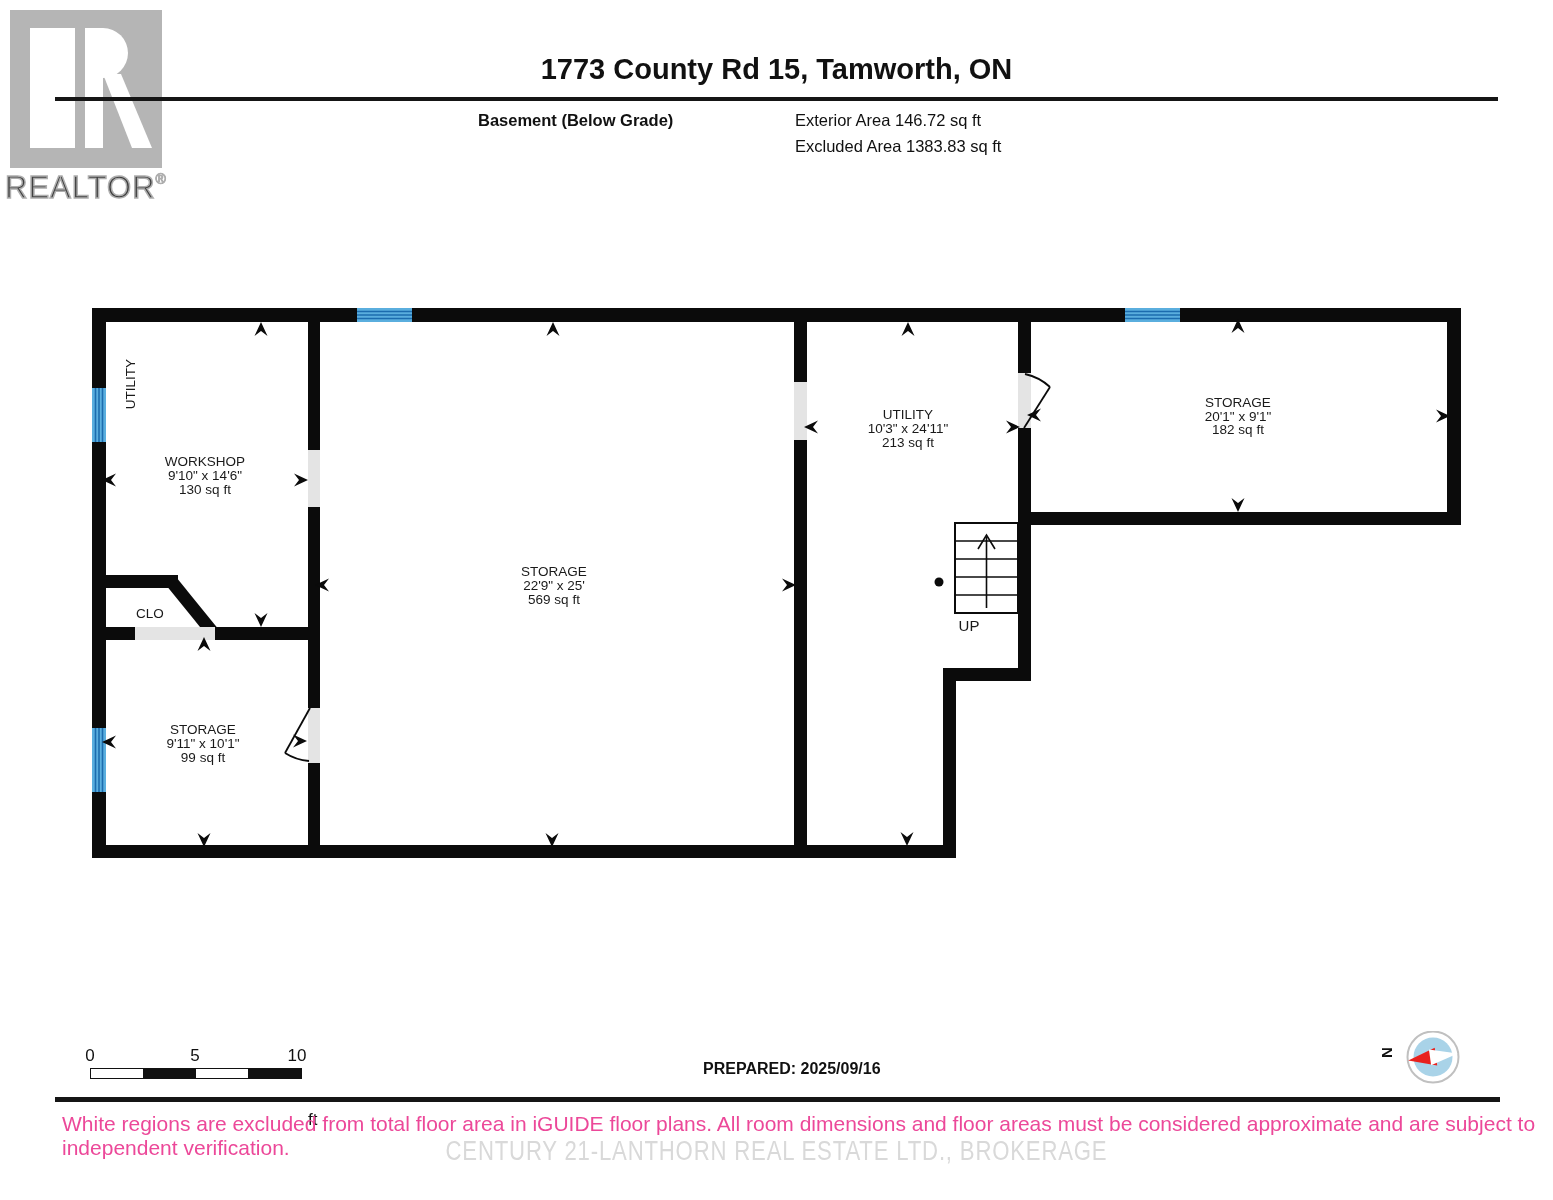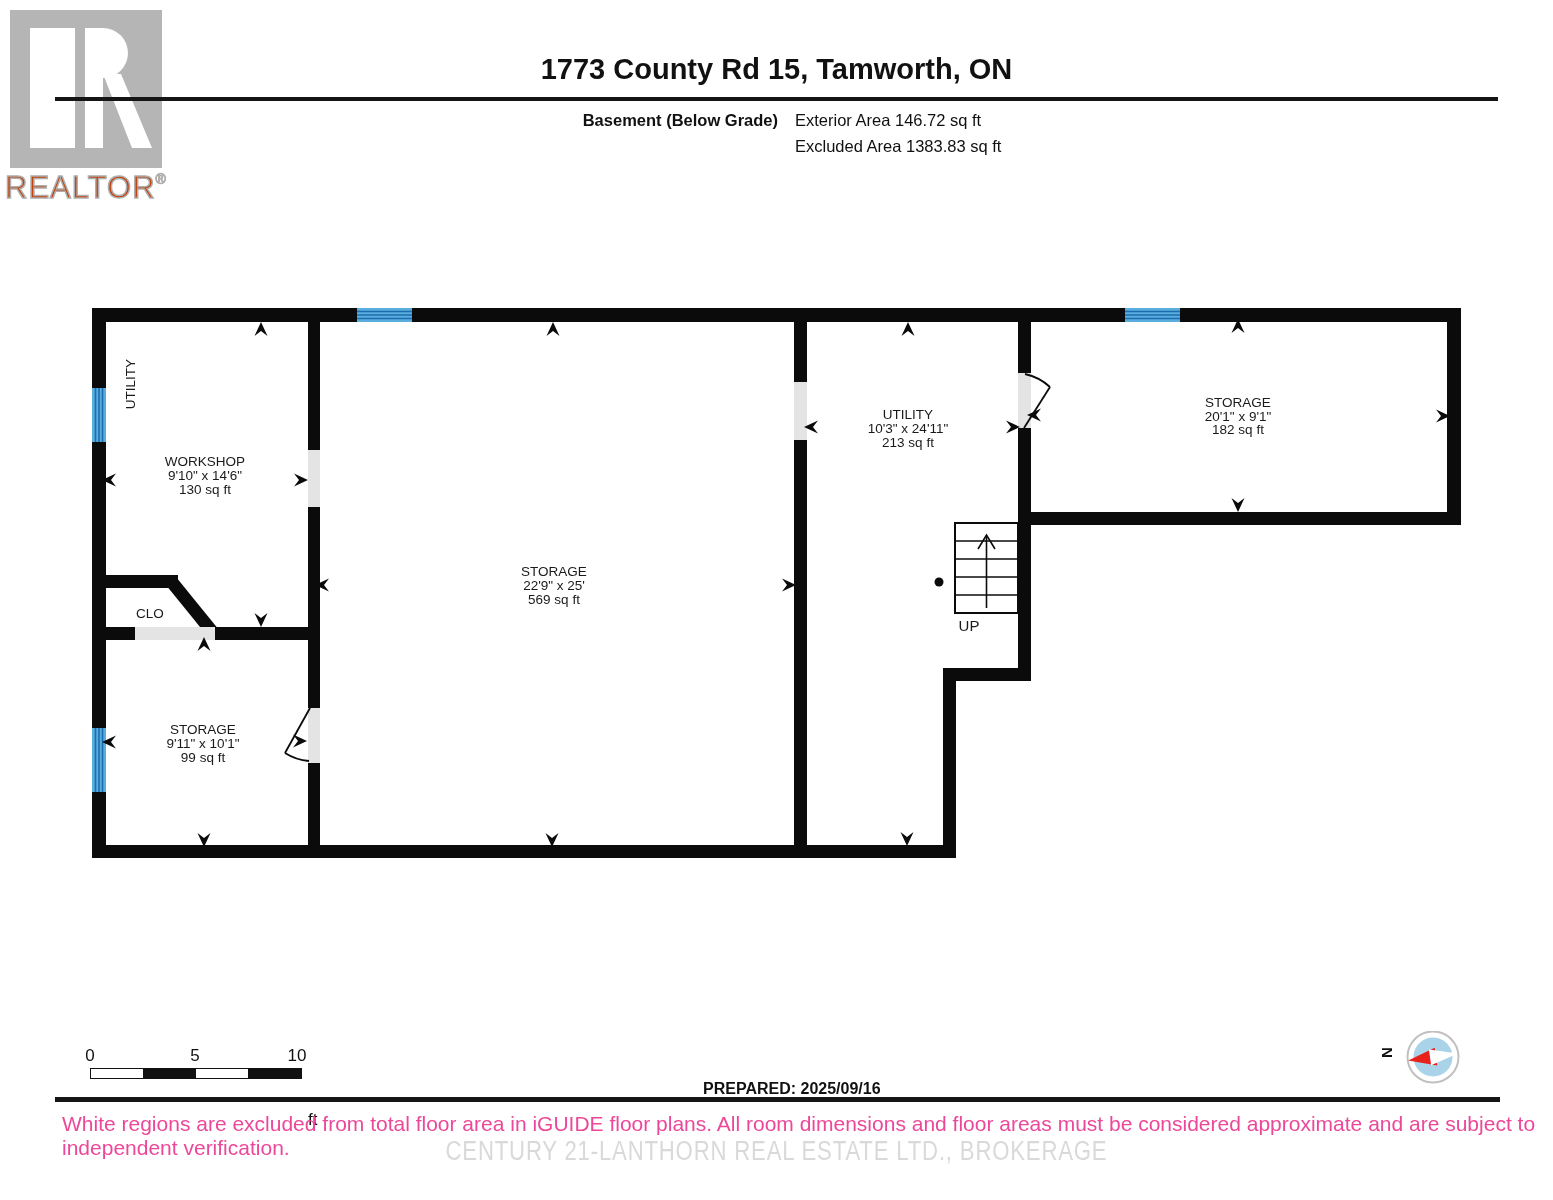--- a/index.html
+++ b/index.html
@@ -1,36 +1,36 @@
 <!DOCTYPE html>
 <html><head>
 <meta charset="utf-8">
 <style>
   html,body{margin:0;padding:0;background:#ffffff;}
   .page{position:relative;width:1553px;height:1200px;background:#fff;overflow:hidden;
         font-family:"Liberation Sans","DejaVu Sans",sans-serif;color:#111;}
   .abs{position:absolute;}
   
   .logo-box{left:10px;top:10px;width:152px;height:158px;background:#b5b5b5;z-index:1;}
-  .realtor-word{left:5px;top:170px;font-size:31px;letter-spacing:1px;color:#c2410c;
+  .realtor-word{left:5px;top:170px;font-size:31px;letter-spacing:1px;color:#404040;
                 -webkit-text-stroke:1.5px #aeaeae;z-index:1;white-space:nowrap;}
   .realtor-reg{font-size:14px;vertical-align:14px;-webkit-text-stroke:1px #aeaeae;}
   .title{left:0;top:53px;width:1553px;text-align:center;font-size:29px;font-weight:bold;z-index:2;}
   .title-rule{left:55px;top:97px;width:1443px;height:4px;background:#151515;z-index:2;}
-  .floor-label{left:478px;top:111px;width:300px;text-align:right;font-size:16.5px;font-weight:bold;}
+  .floor-label{left:478px;top:111px;width:300px;text-align:left;font-size:16.5px;font-weight:bold;}
   .area-line1{left:795px;top:111px;font-size:16.5px;}
   .area-line2{left:795px;top:137px;font-size:16.5px;}
   
   .plan{left:0;top:0;width:1553px;height:1200px;z-index:1;}
   
   .scale-num{font-size:17px;width:40px;text-align:center;}
   .scale-bar{left:90px;top:1068px;width:210px;height:9px;border:1.5px solid #111;
              background:linear-gradient(90deg,#fff 0 25%,#111 25% 50%,#fff 50% 75%,#111 75% 100%);}
   .scale-ft{left:308px;top:1063px;font-size:17px;margin-top:47px;}
-  .prepared{left:703px;top:1060px;font-size:16px;font-weight:bold;margin-top:20px;}
+  .prepared{left:703px;top:1060px;font-size:16px;font-weight:bold;}
   .compass{left:1404px;top:1031px;width:58px;height:58px;}
   .north{left:1381px;top:1044px;font-size:15px;font-weight:bold;transform:rotate(-90deg);}
   .footer-rule{left:55px;top:1097px;width:1445px;height:5px;background:#151515;}
   .disclaimer{left:62px;top:1112px;font-size:21px;color:#ec4899;}
   .watermark{left:0;right:0;top:1136px;text-align:center;font-size:27px;color:#d9d9d9;
              letter-spacing:1px;transform:scaleX(0.82);transform-origin:center;white-space:nowrap;}
   svg text{font-family:"Liberation Sans","DejaVu Sans",sans-serif;fill:#1a1a1a;}
   .room-name,.room-dims,.room-area{font-size:13.5px;}
   .small-label{font-size:13.5px;}
   .up-label{font-size:15px;}

